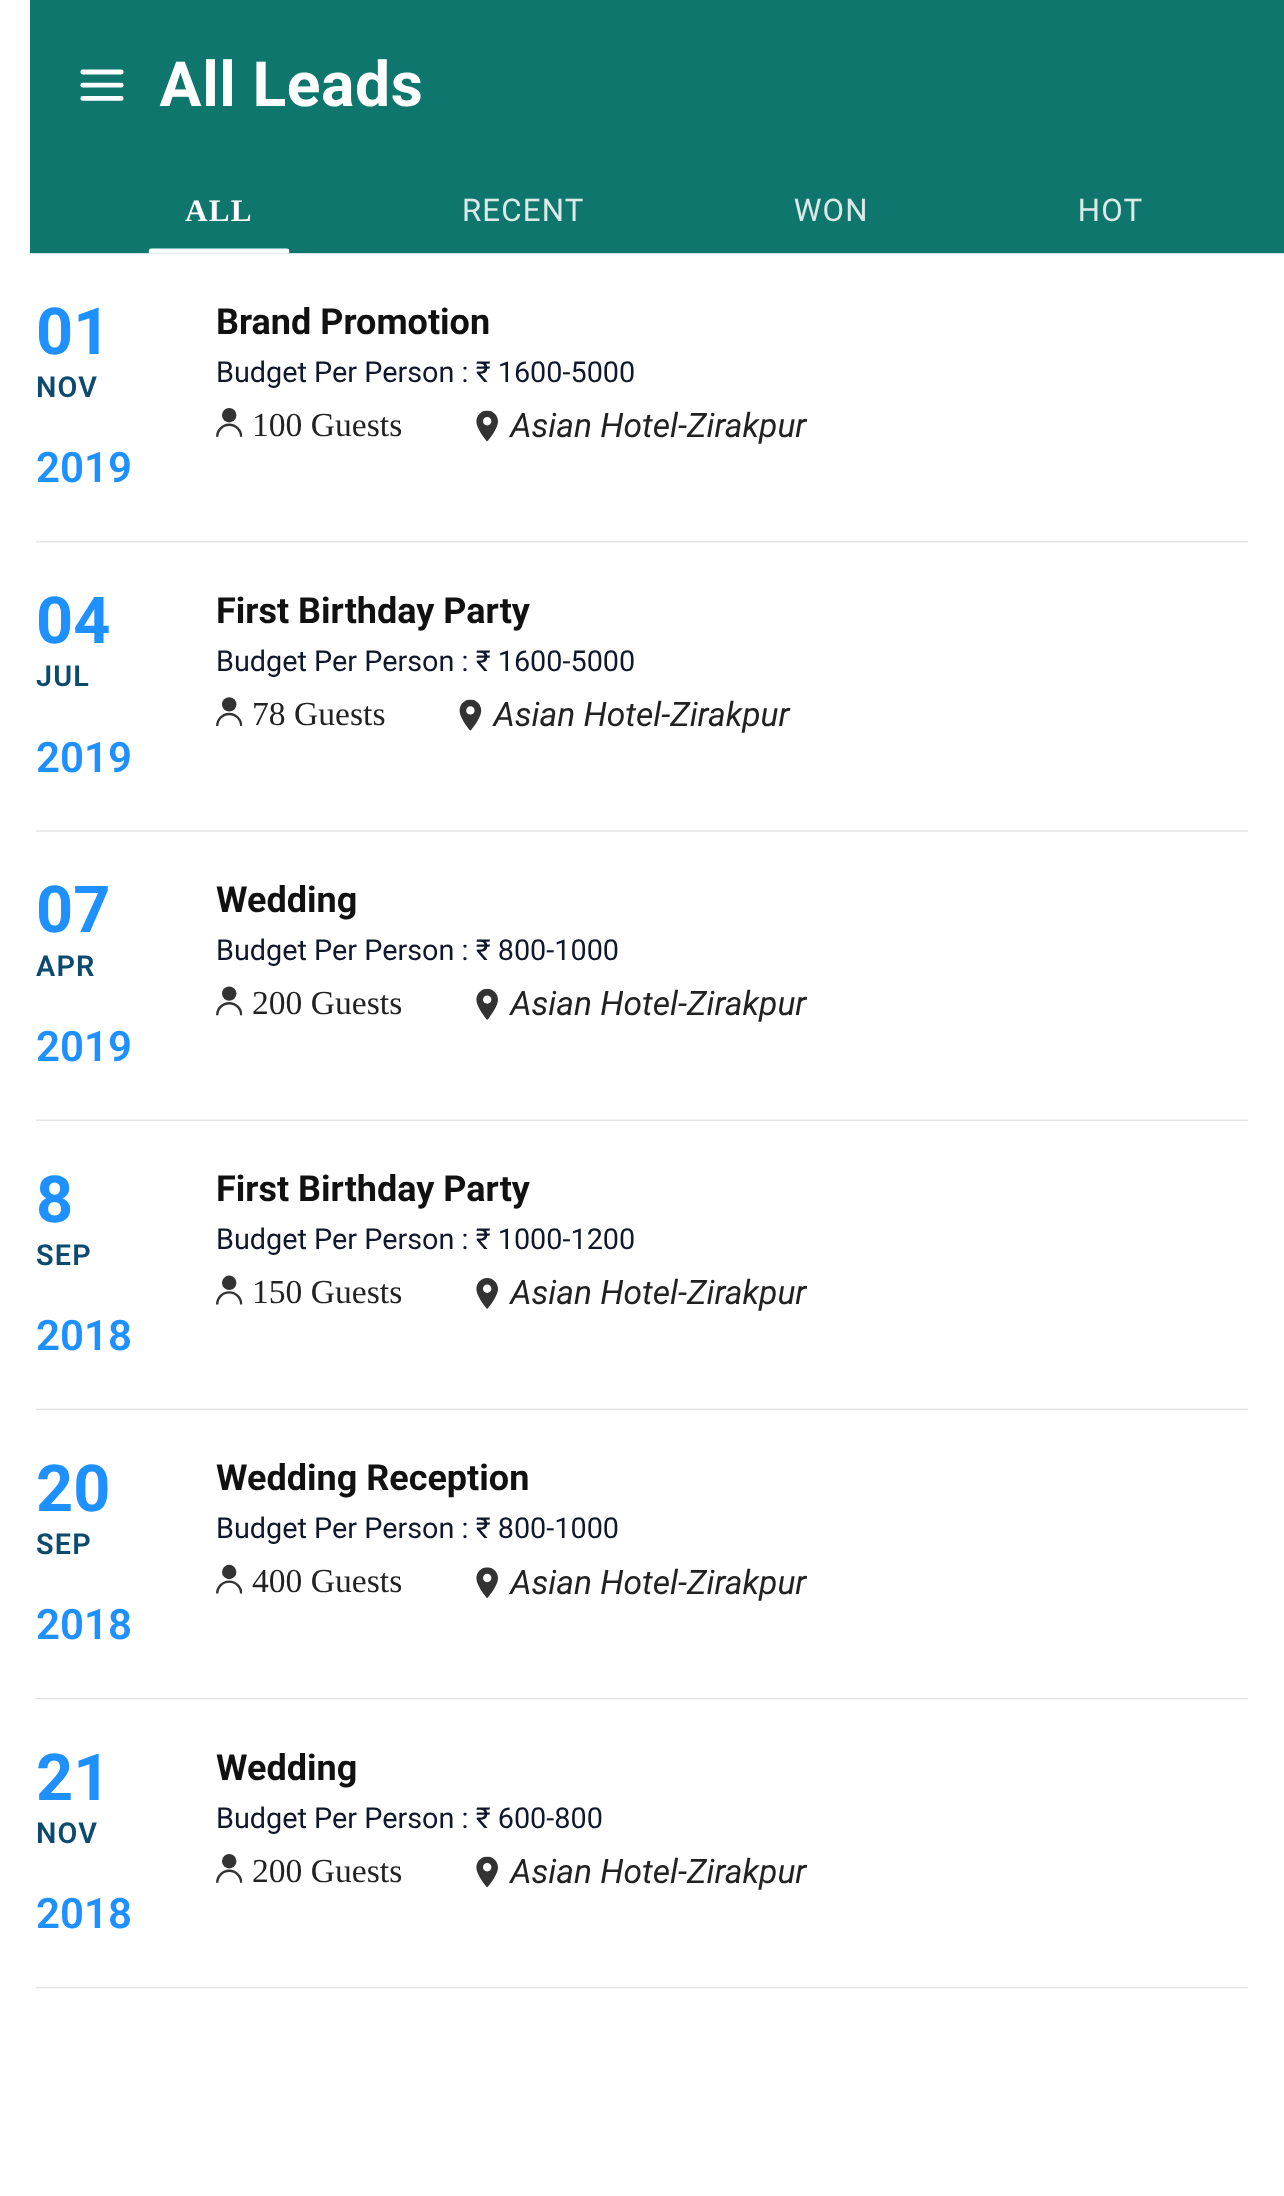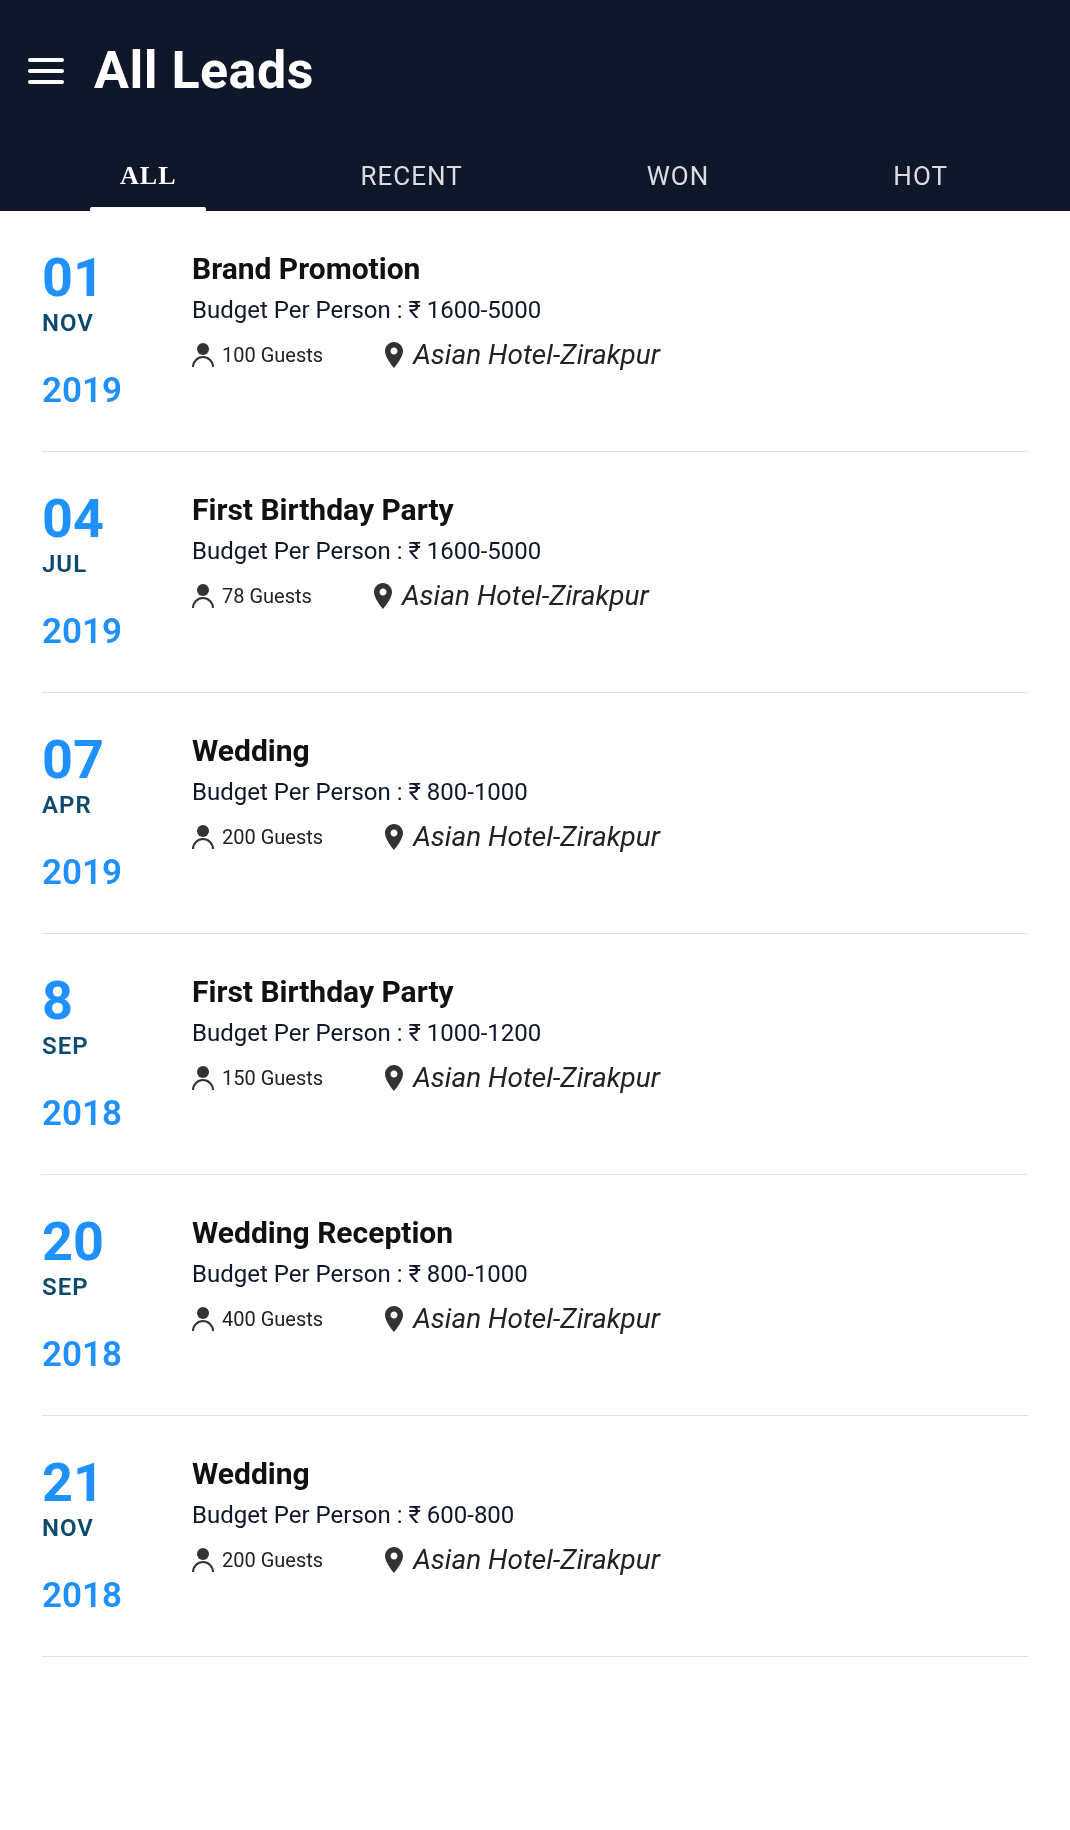--- a/index.html
+++ b/index.html
@@ -11,22 +11,23 @@
 
     body {
       font-family: 'Roboto', Arial, sans-serif;
       background: #ffffff;
       width: 1070px;
       min-height: 1830px;
       overflow-x: hidden;
     }
 
     .header {
-      background-color: #0f172a;
-      padding: 40px 30px 0 28px;
+      background-color: #0f766e;
+      padding: 40px 30px 0 42px;
+      margin-left: 25px;
     }
 
     .header-top {
       display: flex;
       align-items: center;
       gap: 30px;
       padding-bottom: 30px;
     }
 
     .hamburger-icon {
@@ -79,21 +80,21 @@
       position: absolute;
       bottom: 0;
       left: 0;
       right: 0;
       height: 4px;
       background: #ffffff;
       border-radius: 2px 2px 0 0;
     }
 
     .leads-list {
-      padding: 0 42px;
+      padding: 0 30px;
     }
 
     .lead-item {
       display: flex;
       align-items: flex-start;
       padding: 40px 0;
       border-bottom: 1px solid #e0e0e0;
       cursor: pointer;
     }
 
@@ -143,24 +144,25 @@
     }
 
     .lead-meta {
       display: flex;
       align-items: center;
       gap: 60px;
     }
 
     .lead-guests {
       display: flex;
-      align-items: center;
+      align-items: flex-start;
       gap: 8px;
-      font-size: 20px;
+      font-size: 28px;
       color: #222222;
+      font-family: Liberation Serif, serif;
     }
 
     .lead-location {
       display: flex;
       align-items: center;
       gap: 8px;
       font-size: 28px;
       color: #222222;
       font-style: italic;
     }

